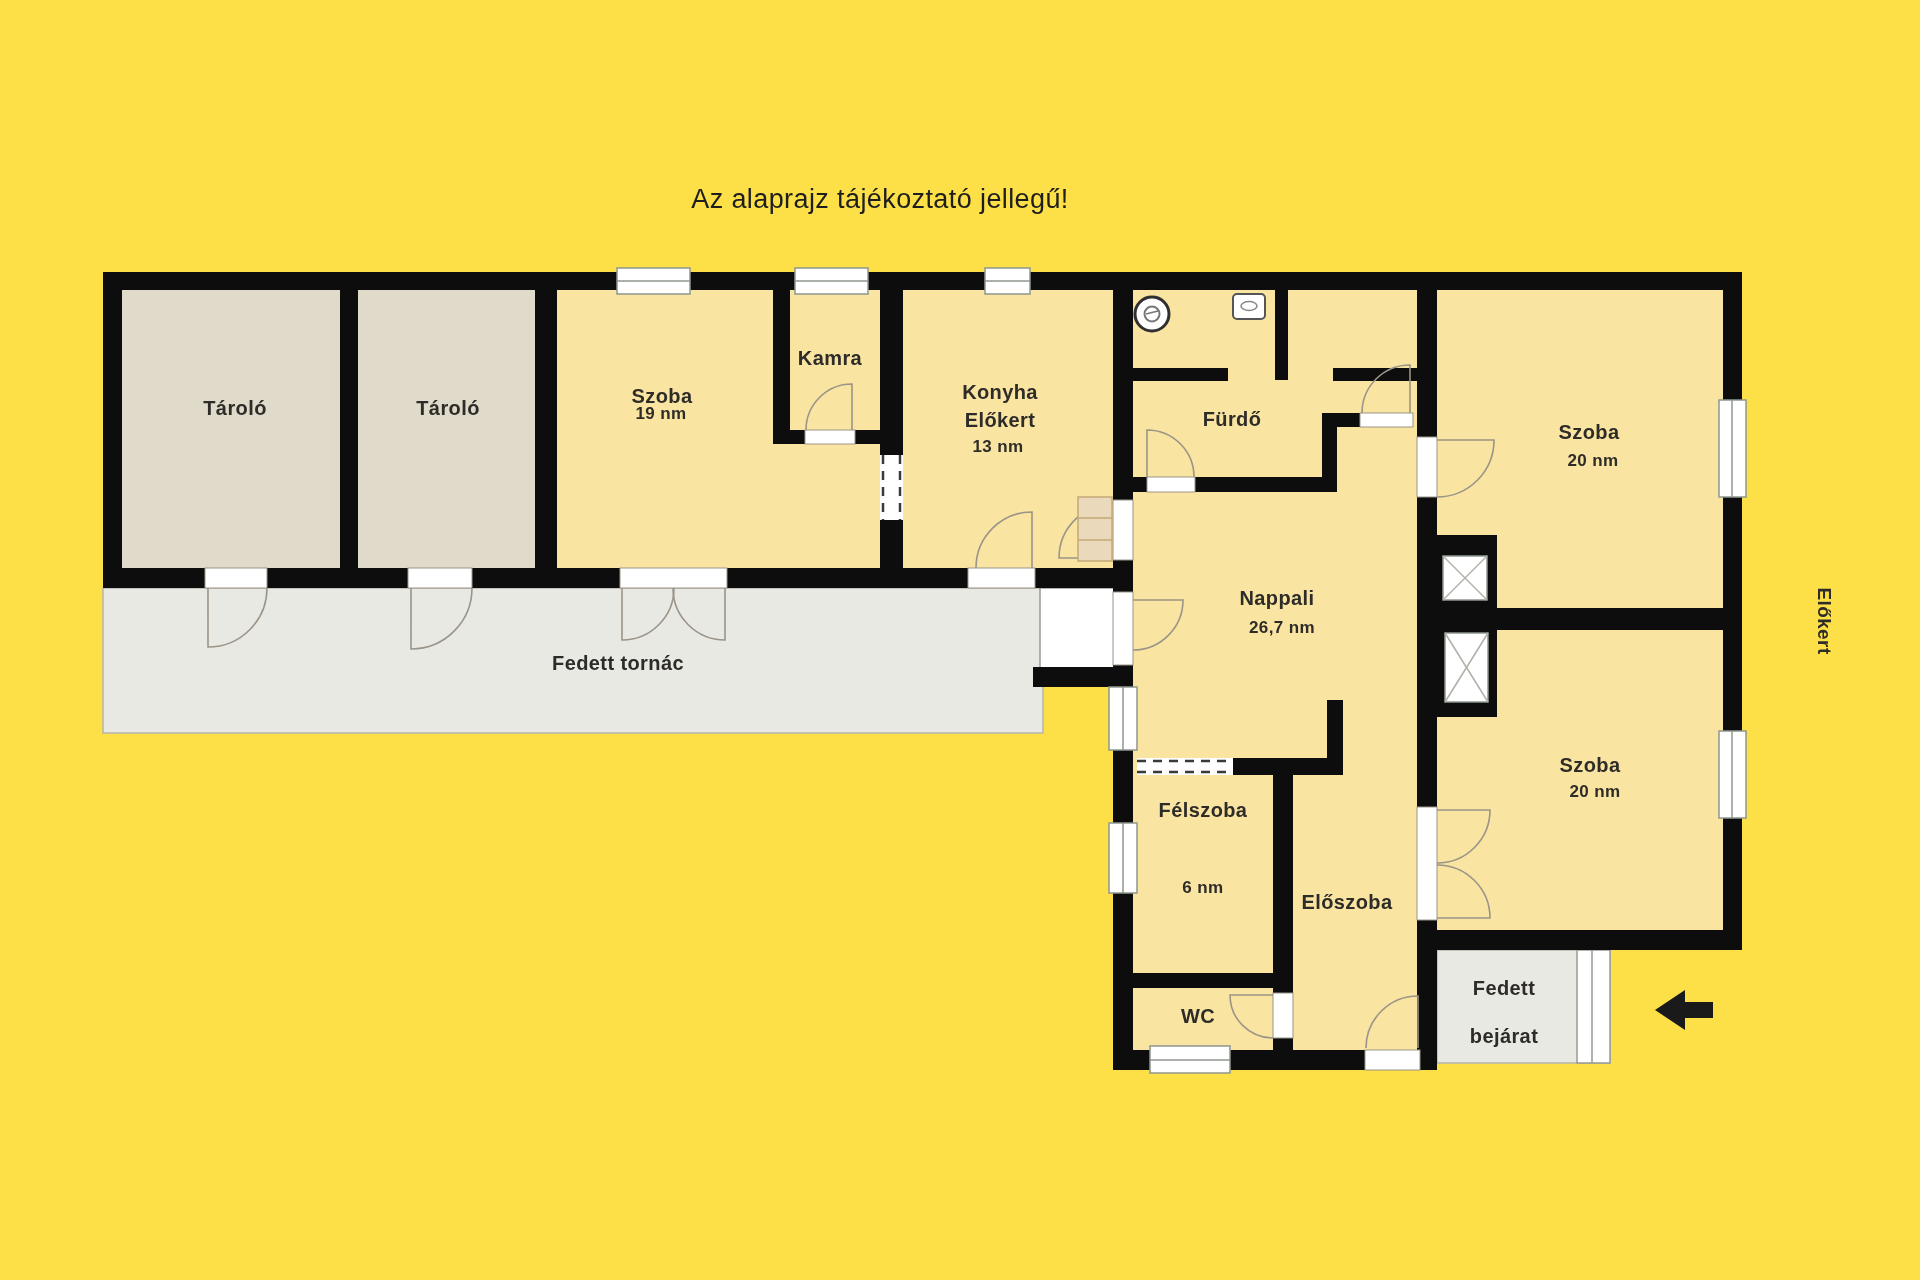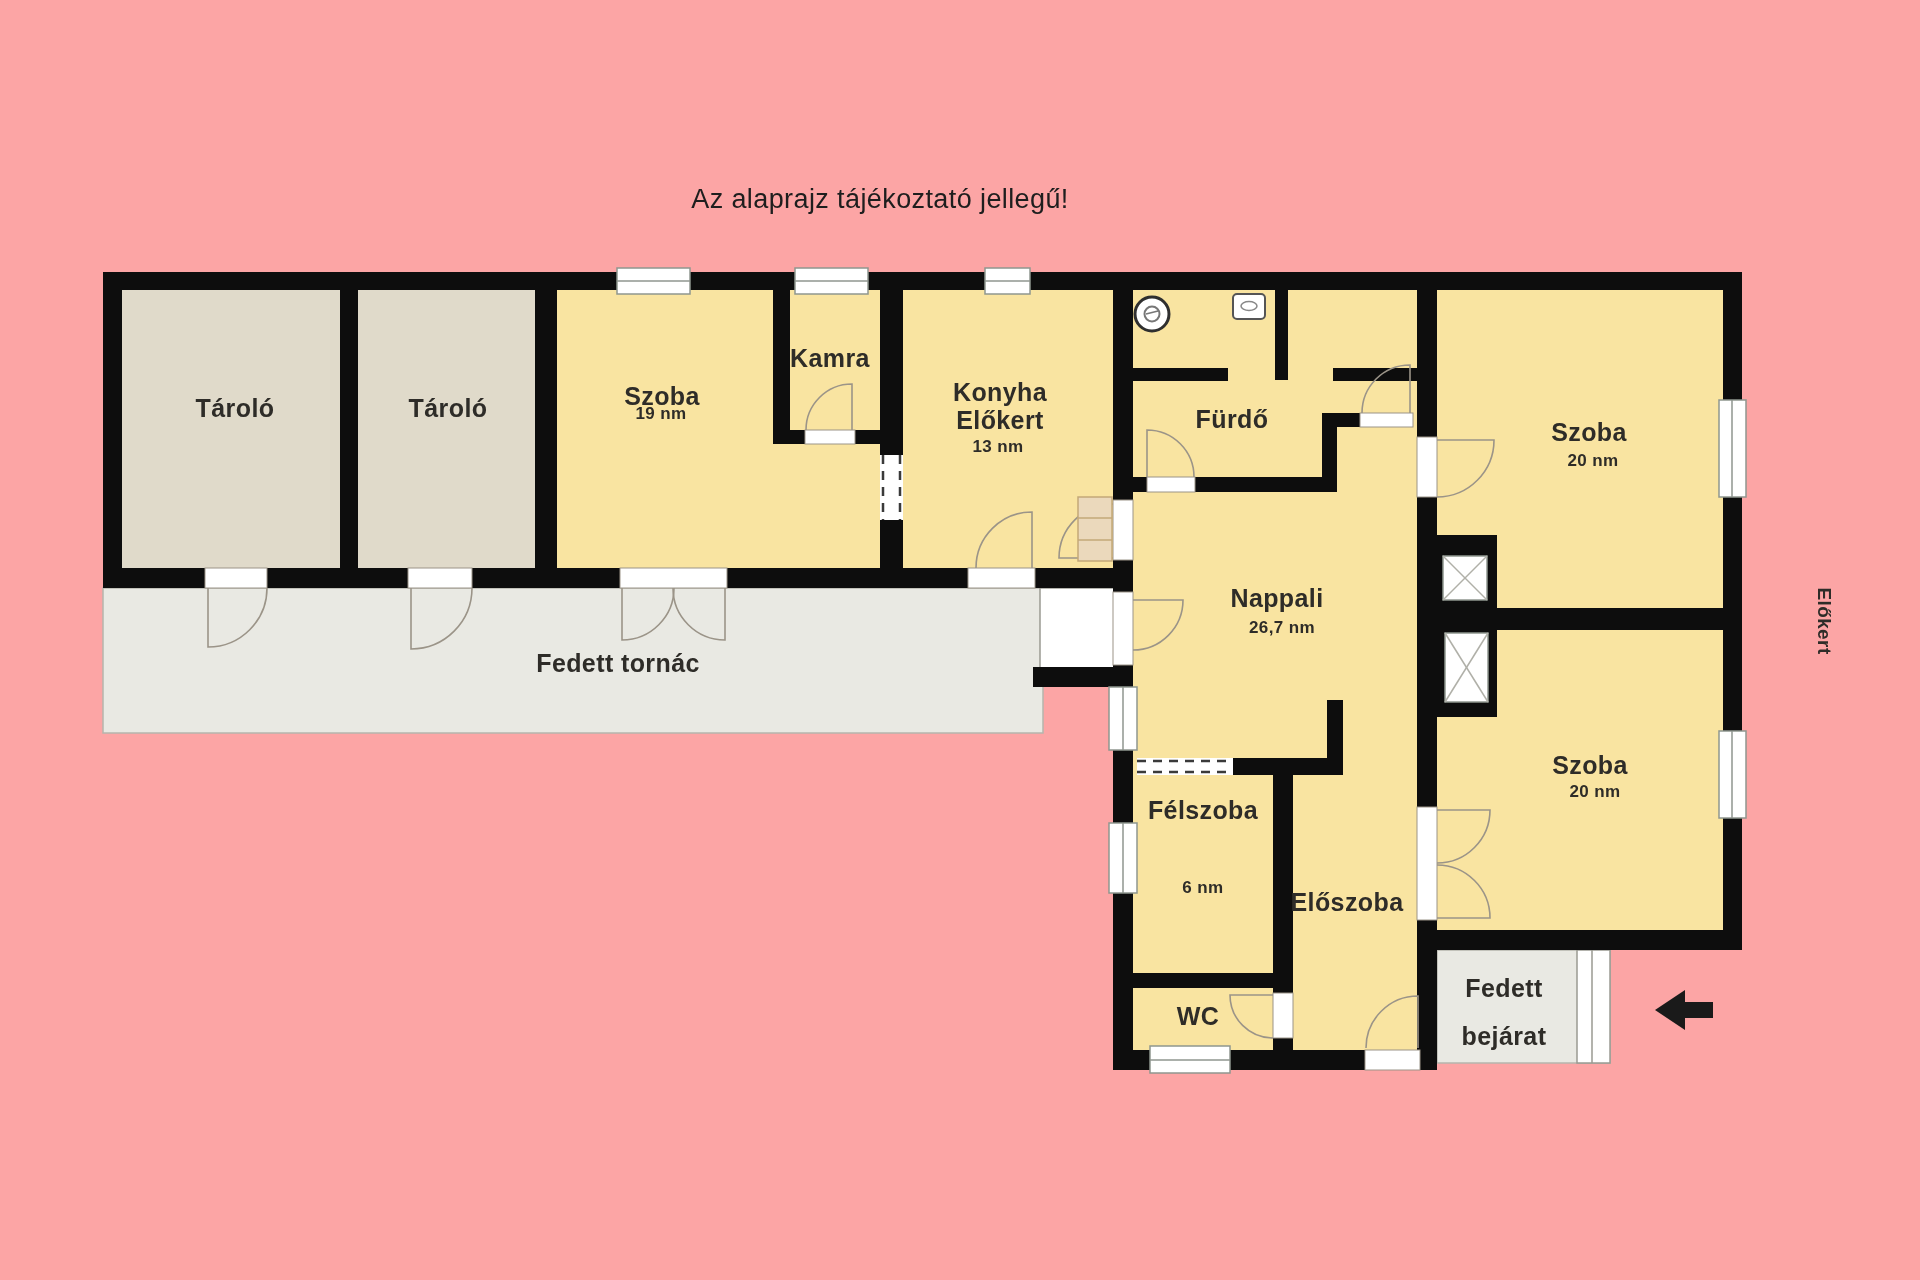--- a/index.html
+++ b/index.html
@@ -1,23 +1,23 @@
 <!DOCTYPE html>
 <html><head>
 <meta charset="utf-8">
 <style>
   html,body{margin:0;padding:0;background:#ffffff;}
   .plan{
-    position:relative;width:1920px;height:1280px;background:#fca5a5;
+    position:relative;width:1920px;height:1280px;background:#fde047;
     font-family:"Liberation Sans",sans-serif;overflow:hidden;
   }
   .plan svg{position:absolute;left:0;top:0;}
   .lbl{
     position:absolute;transform:translate(-50%,-50%);
-    font-weight:700;font-size:25px;color:#2e2c28;white-space:nowrap;letter-spacing:.4px;
+    font-weight:700;font-size:20px;color:#2e2c28;white-space:nowrap;letter-spacing:.4px;
   }
   .area{font-size:17px;}
   .title{font-weight:400;font-size:27px;color:#1e1e1e;letter-spacing:.4px;}
   .vert{transform:translate(-50%,-50%) rotate(90deg);font-size:19px;}
 </style>
 </head>
 <body>
 
 <div class="plan">
 

